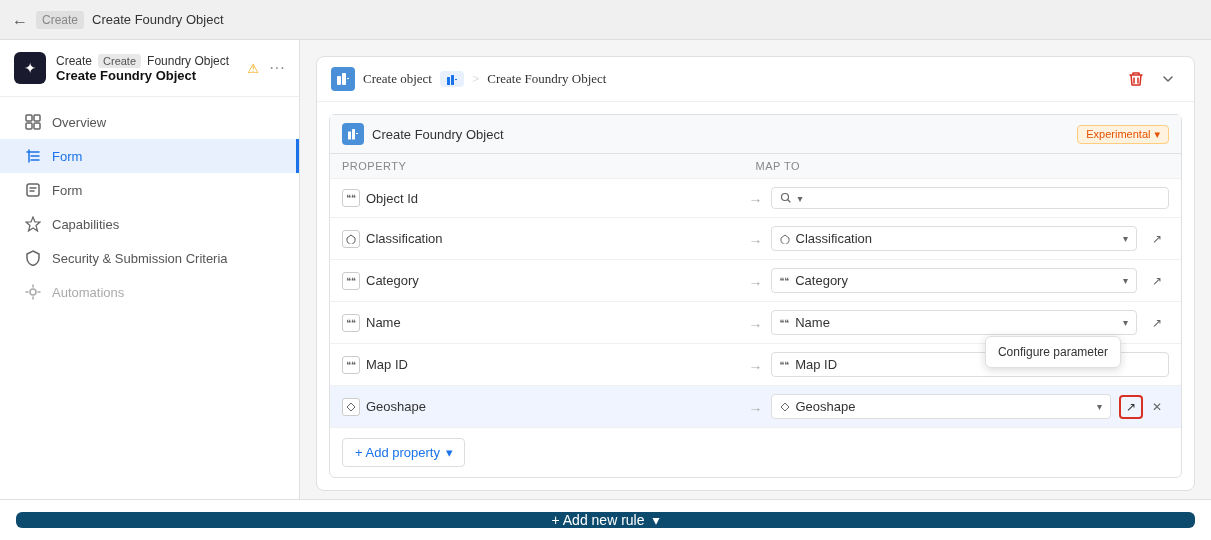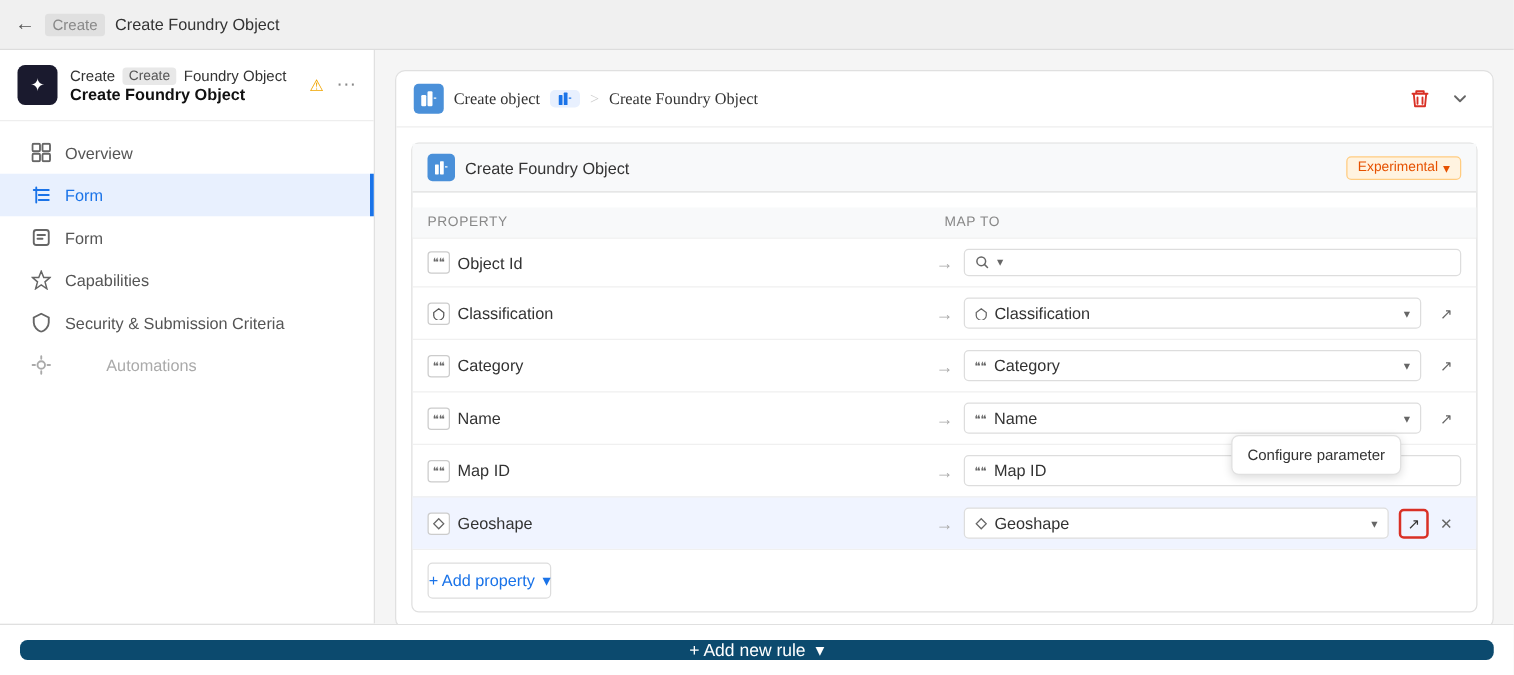--- a/index.html
+++ b/index.html
@@ -21,21 +21,21 @@
     .sidebar-create-label { font-size: 12px; color: #333; }
     .sidebar-chip { background: #e8e8e8; border-radius: 3px; padding: 1px 5px; font-size: 11px; color: #555; }
     .sidebar-create-label2 { font-size: 12px; color: #333; }
     .sidebar-title-big { font-size: 13px; font-weight: 600; color: #111; }
     .sidebar-warning { color: #f0a500; font-size: 13px; }
     .sidebar-dots { color: #888; font-size: 16px; cursor: pointer; }
     .sidebar-nav { flex: 1; padding: 8px 0; }
     .nav-item { display: flex; align-items: center; gap: 10px; padding: 8px 24px; cursor: pointer; color: #555; border-radius: 0; }
     .nav-item.active { background: #e8f0fe; color: #1a73e8; border-right: 3px solid #1a73e8; }
     .nav-item.active .nav-label { color: #1a73e8; font-weight: 500; }
-    .nav-item.disabled .nav-label { color: #aaa; margin-left: 33px; }
+    .nav-item.disabled .nav-label { color: #aaa; }
     .nav-icon { width: 18px; height: 18px; display: flex; align-items: center; justify-content: center; flex-shrink: 0; }
 
     
     .content { flex: 1; overflow-y: auto; background: #f5f5f5; padding: 16px; display: flex; flex-direction: column; gap: 0; }
 
     
     .action-card { background: #fff; border-radius: 8px; border: 1px solid #e0e0e0; overflow: visible; }
     .action-card-header { display: flex; align-items: center; padding: 10px 14px; border-bottom: 1px solid #eee; gap: 8px; font-family: Liberation Serif, serif; }
     .action-type-icon { width: 24px; height: 24px; background: #4a90d9; border-radius: 4px; display: flex; align-items: center; justify-content: center; color: #fff; font-size: 12px; }
     .action-type-label { font-size: 13px; color: #333; font-weight: 500; }
@@ -47,21 +47,21 @@
     .icon-btn.red { color: #d93025; }
 
     
     .inner-card { margin: 12px; border: 1px solid #e0e0e0; border-radius: 6px; overflow: visible; }
     .inner-card-header { display: flex; align-items: center; padding: 8px 12px; background: #f8f9fa; border-bottom: 1px solid #e0e0e0; gap: 8px; }
     .inner-icon { width: 22px; height: 22px; background: #4a90d9; border-radius: 4px; display: flex; align-items: center; justify-content: center; color: #fff; font-size: 11px; }
     .inner-title { font-size: 13px; color: #333; flex: 1; }
     .exp-badge { background: #fff3e0; color: #e65100; border: 1px solid #ffcc80; border-radius: 4px; padding: 2px 8px; font-size: 11px; cursor: pointer; display: flex; align-items: center; gap: 4px; }
 
     
-    .prop-table { width: 100%; margin-top: 12px; }
+    .prop-table { width: 100%; }
     .prop-table-header { display: flex; padding: 6px 12px; background: #f8f9fa; }
     .col-property { flex: 1; font-size: 11px; color: #888; font-weight: 500; text-transform: uppercase; letter-spacing: 0.5px; }
     .col-mapto { flex: 1; font-size: 11px; color: #888; font-weight: 500; text-transform: uppercase; letter-spacing: 0.5px; }
     .prop-row { display: flex; align-items: center; padding: 8px 12px; border-top: 1px solid #f0f0f0; position: relative; }
     .prop-row.highlighted { background: #f0f4ff; }
     .prop-name { display: flex; align-items: center; gap: 6px; flex: 1; min-width: 0; }
     .prop-icon { width: 18px; height: 18px; border: 1px solid #ccc; border-radius: 3px; display: flex; align-items: center; justify-content: center; font-size: 10px; color: #666; background: #fff; flex-shrink: 0; }
     .prop-label { font-size: 13px; color: #333; }
     .arrow-icon { color: #aaa; font-size: 14px; margin: 0 8px; }
     .map-to { display: flex; align-items: center; gap: 4px; flex: 1; min-width: 0; }
@@ -70,21 +70,21 @@
     .map-caret { color: #666; font-size: 10px; }
     .action-icons { display: flex; align-items: center; gap: 2px; margin-left: 4px; }
     .small-icon-btn { width: 24px; height: 24px; display: flex; align-items: center; justify-content: center; cursor: pointer; border-radius: 4px; color: #666; font-size: 12px; }
     .small-icon-btn.highlighted { border: 2px solid #d93025; color: #333; }
 
     
     .tooltip-popup { position: absolute; right: 60px; top: -8px; background: #fff; border: 1px solid #e0e0e0; border-radius: 6px; padding: 8px 12px; font-size: 12px; color: #333; white-space: nowrap; box-shadow: 0 2px 8px rgba(0,0,0,0.15); z-index: 10; }
 
     
     .add-prop-row { padding: 10px 12px; border-top: 1px solid #f0f0f0; }
-    .add-prop-btn { display: flex; align-items: center; gap: 6px; color: #1a73e8; cursor: pointer; font-size: 13px; border: 1px solid #ddd; border-radius: 4px; padding: 6px 0; background: #fff; width: fit-content; }
+    .add-prop-btn { display: flex; align-items: center; gap: 6px; color: #1a73e8; cursor: pointer; font-size: 13px; border: 1px solid #ddd; border-radius: 4px; padding: 6px 12px; background: #fff; width: fit-content; }
 
     
     .bottom-bar { background: #fff; border-top: 1px solid #e0e0e0; padding: 12px 16px; flex-shrink: 0; }
     .add-rule-btn { width: 100%; background: #0c4a6e; color: #fff; border: none; border-radius: 6px; font-size: 14px; cursor: pointer; display: flex; align-items: center; justify-content: center; gap: 8px; }
   </style>
 </head>
 <body>
 
 <div class="top-bar">
   <span class="top-bar-back">←</span>

